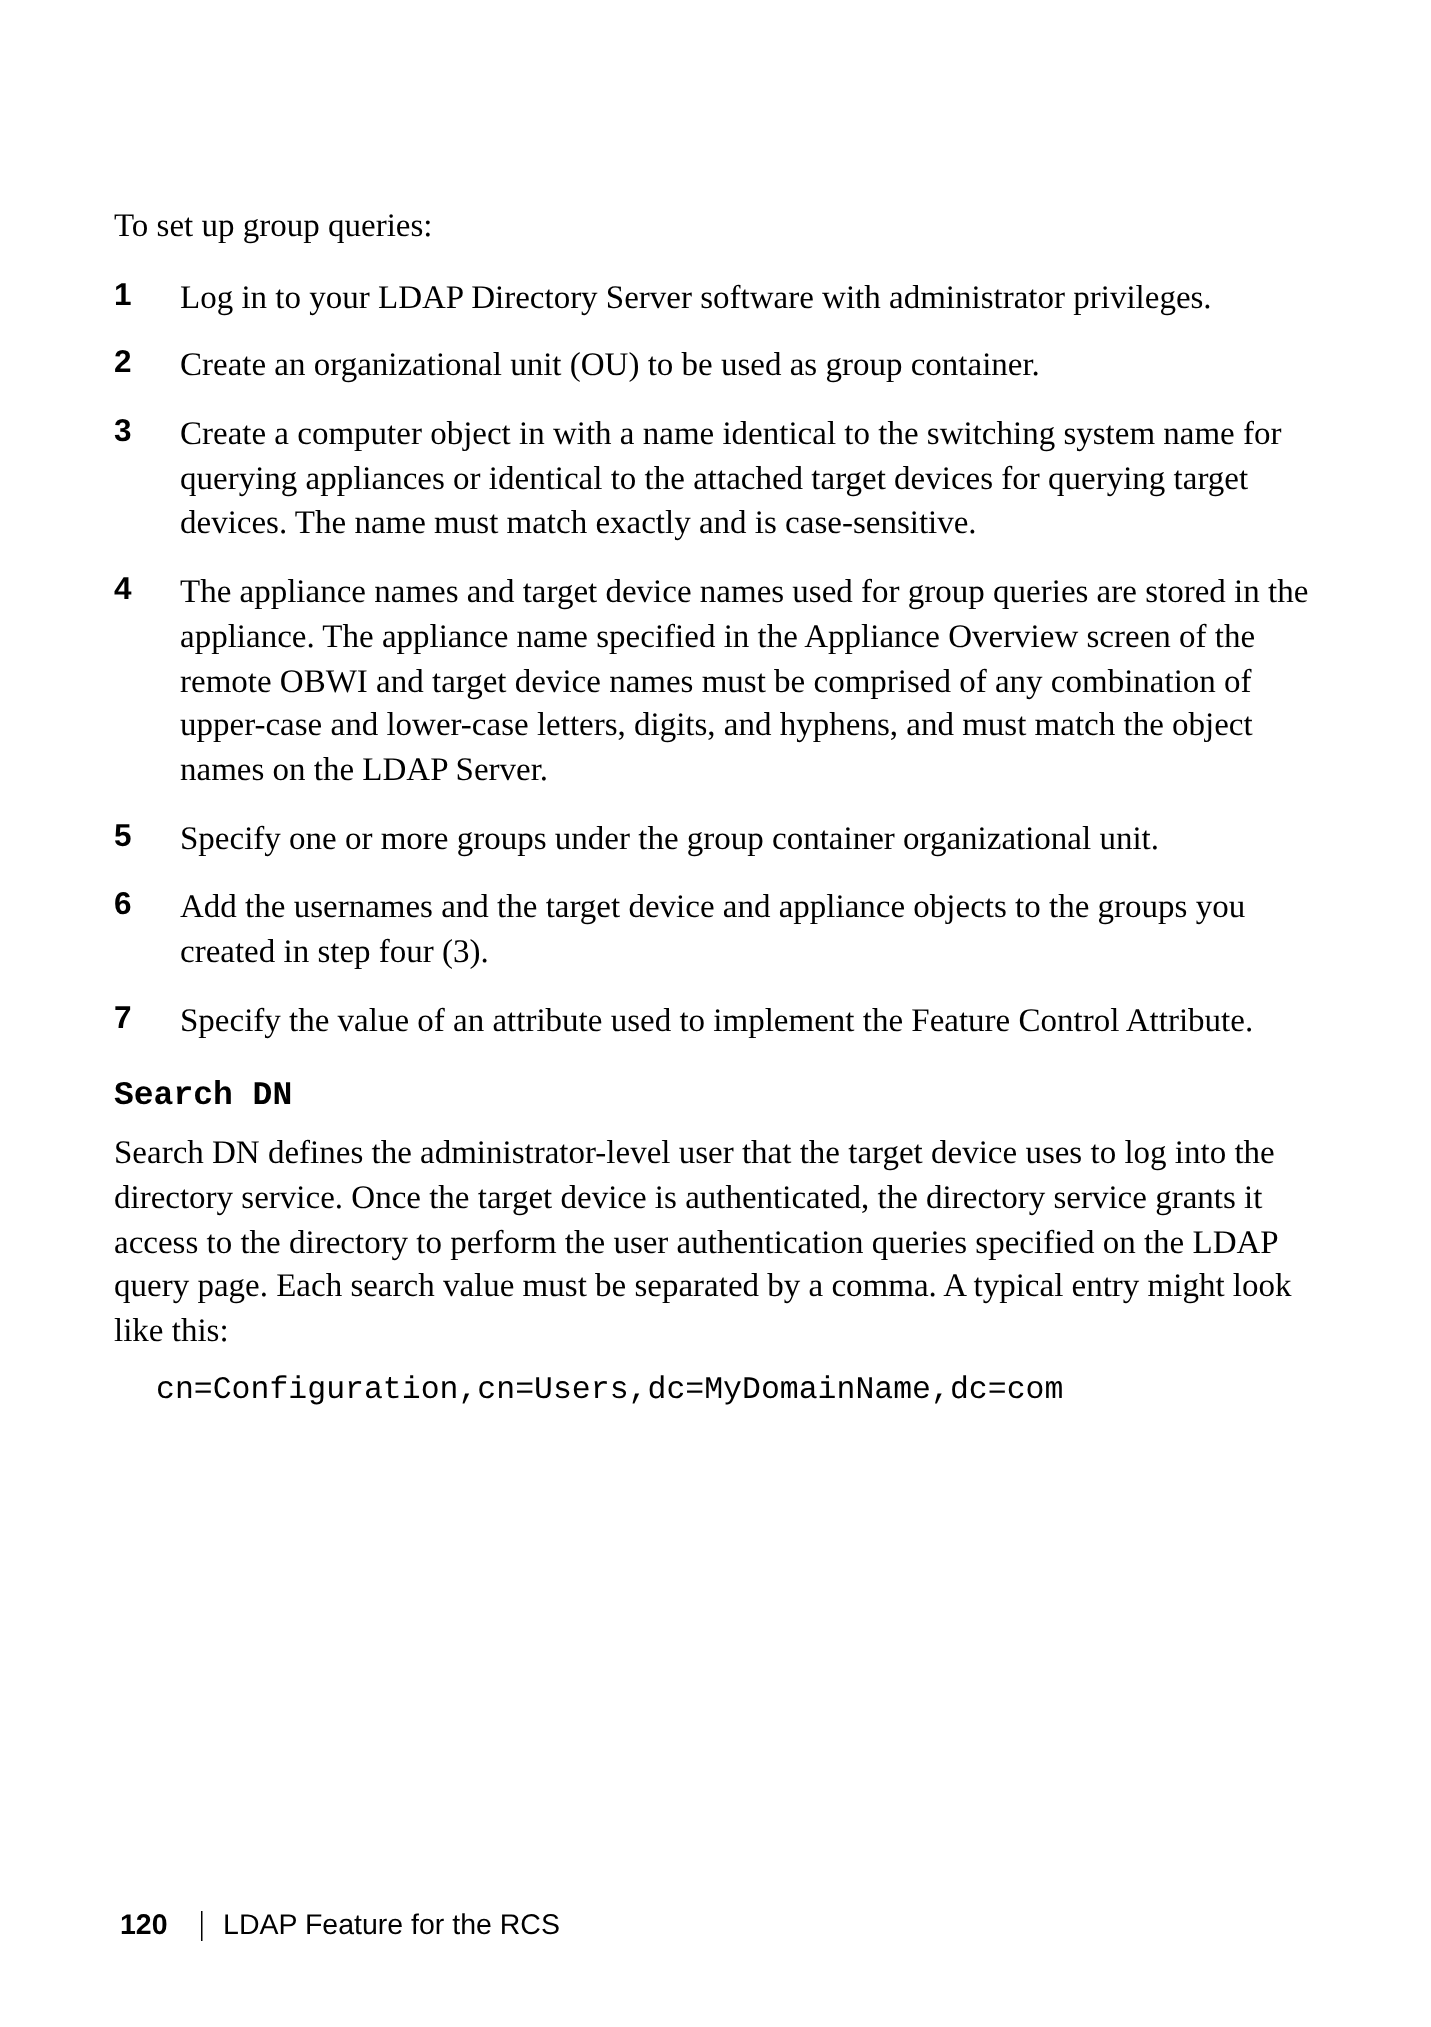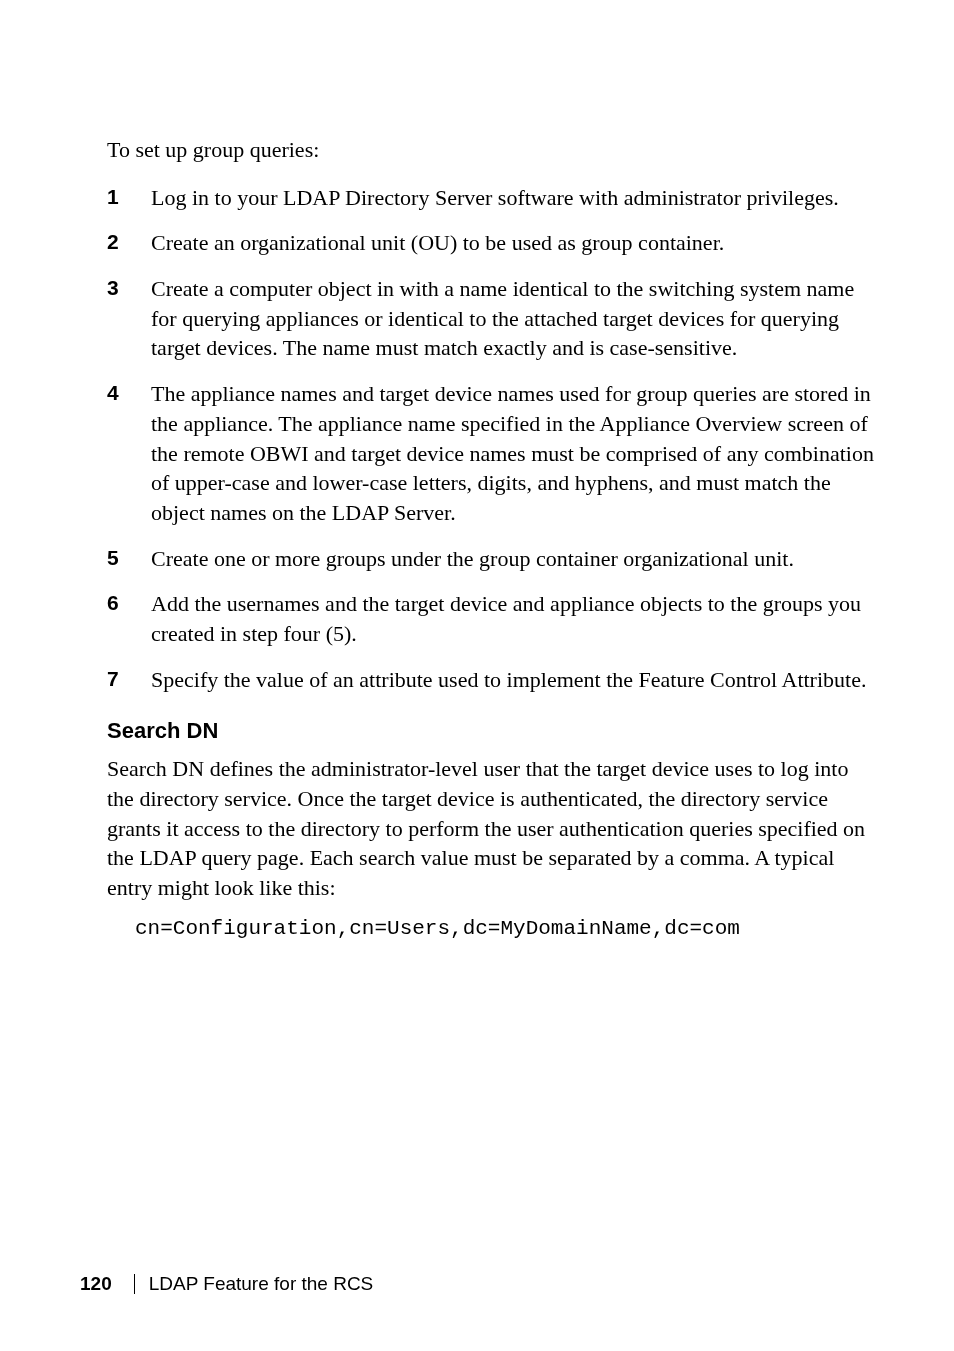--- a/index.html
+++ b/index.html
@@ -9,21 +9,21 @@
     width: 954px;
     height: 1351px;
     background: #ffffff;
     font-family: Georgia, "Times New Roman", serif;
     color: #000000;
   }
   .page {
     box-sizing: border-box;
     width: 954px;
     height: 1351px;
-    padding: 135px 80px 60px 107px;
+    padding: 135px 80px 60px 76px;
     position: relative;
   }
   .intro {
     font-size: 22px;
     line-height: 1.35;
     margin: 0 0 18px 0;
   }
   ol.steps {
     list-style: none;
     margin: 0 0 24px 0;
@@ -47,21 +47,21 @@
     font-weight: bold;
     font-size: 21px;
   }
   h2.section {
     font-family: Arial, Helvetica, sans-serif;
     font-weight: bold;
     font-size: 26px;
     margin: 24px 0 14px 0;
   }
   h3.subsection {
-    font-family: Liberation Sans, sans-serif;
+    font-family: Liberation Mono, monospace;
     font-weight: bold;
     font-size: 22px;
     margin: 18px 0 10px 0;
   }
   p.body {
     font-size: 22px;
     line-height: 1.35;
     margin: 0 0 14px 0;
   }
   pre.code {
@@ -95,22 +95,22 @@
 
 <div class="page">
 
   <p class="intro">To set up group queries:</p>
 
   <ol class="steps">
     <li>Log in to your LDAP Directory Server software with administrator privileges.</li>
     <li>Create an organizational unit (OU) to be used as group container.</li>
     <li>Create a computer object in with a name identical to the switching system name for querying appliances or identical to the attached target devices for querying target devices. The name must match exactly and is case-sensitive.</li>
     <li>The appliance names and target device names used for group queries are stored in the appliance. The appliance name specified in the Appliance Overview screen of the remote OBWI and target device names must be comprised of any combination of upper-case and lower-case letters, digits, and hyphens, and must match the object names on the LDAP Server.</li>
-    <li>Create one or more groups under the group container organizational unit.</li>
-    <li>Add the usernames and the target device and appliance objects to the groups you created in step four (5).</li>
+    <li>Specify one or more groups under the group container organizational unit.</li>
+    <li>Add the usernames and the target device and appliance objects to the groups you created in step four (3).</li>
     <li>Specify the value of an attribute used to implement the Feature Control Attribute.</li>
   </ol>
 
 
   <h3 class="subsection">Search DN</h3>
   <p class="body">Search DN defines the administrator-level user that the target device uses to log into the directory service. Once the target device is authenticated, the directory service grants it access to the directory to perform the user authentication queries specified on the LDAP query page. Each search value must be separated by a comma. A typical entry might look like this:</p>
 
   <pre class="code">cn=Configuration,cn=Users,dc=MyDomainName,dc=com</pre>
 
   <div class="footer">

